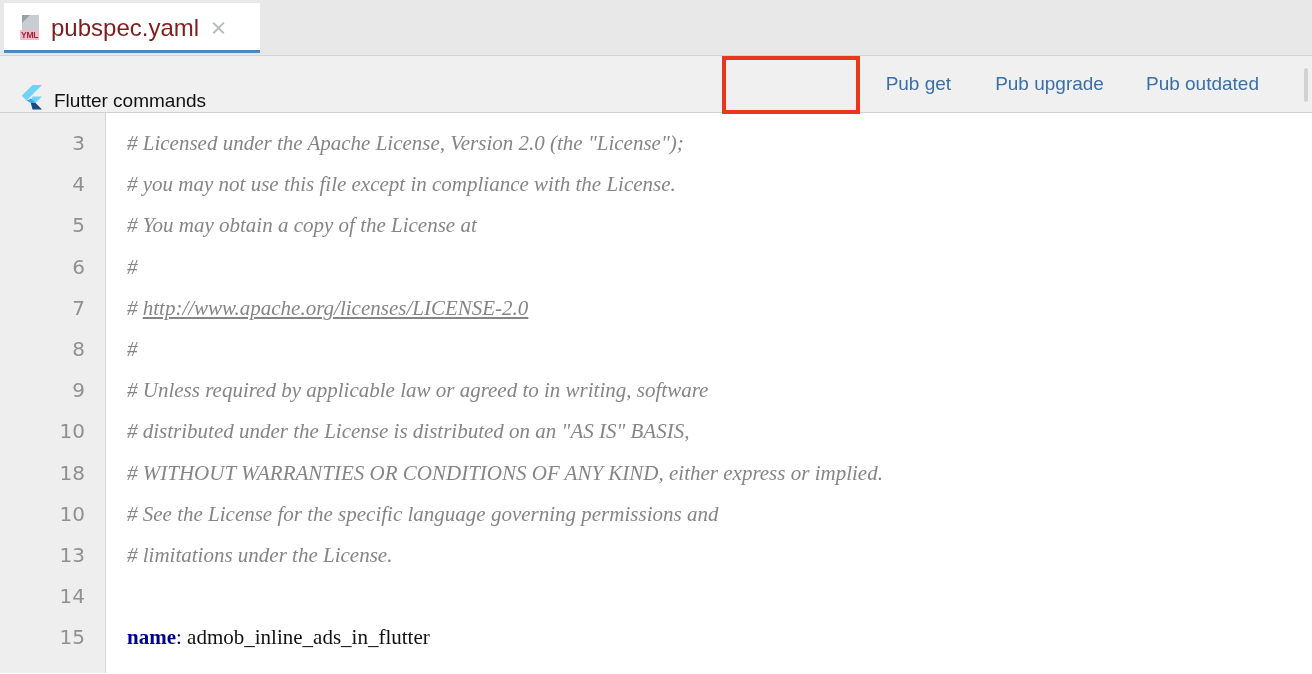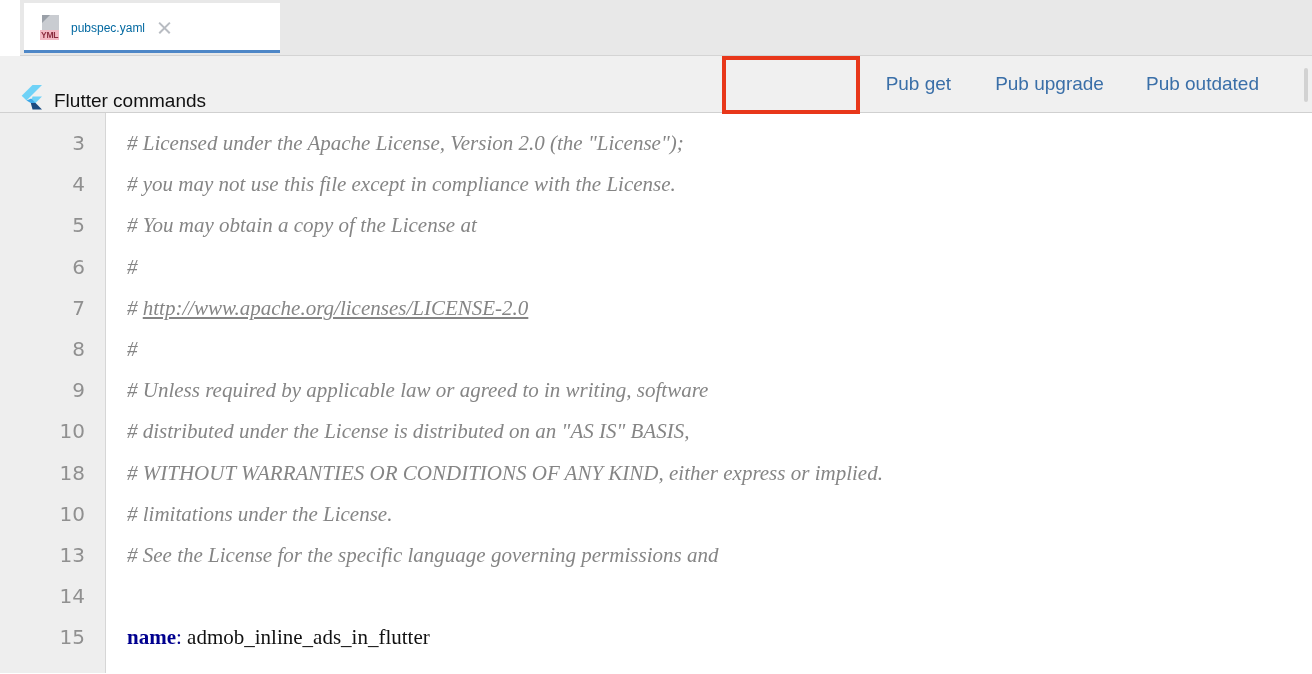--- a/index.html
+++ b/index.html
@@ -14,21 +14,20 @@
     font-family: "Liberation Sans", sans-serif;
   }
 
   
   .tabstrip {
     position: relative;
     height: 56px;
     background: #e8e8e8;
     border-bottom: 1px solid #d4d4d4;
     box-sizing: border-box;
-    margin-left: 20px;
   }
   .tab {
     position: absolute;
     left: 4px;
     top: 3px;
     width: 256px;
     height: 49px;
     background: #ffffff;
     box-sizing: border-box;
     display: flex;
@@ -76,22 +75,22 @@
     background: #f3b9c4;
     color: #8c2c3f;
     font-size: 8.5px;
     font-weight: bold;
     line-height: 10px;
     padding: 0 1px;
     letter-spacing: -0.2px;
     font-family: "Liberation Sans", sans-serif;
   }
   .tab-label {
-    font-size: 12px;
-    color: #0369a1;
+    font-size: 24px;
+    color: #7f1d1d;
     white-space: nowrap;
   }
   .tab-close {
     margin-left: 11px;
     width: 17px;
     height: 17px;
     position: relative;
     flex: 0 0 auto;
     cursor: pointer;
   }
@@ -285,18 +284,18 @@
   <div class="code">
       <div class="row comment"># Licensed under the Apache License, Version 2.0 (the "License");</div>
       <div class="row comment"># you may not use this file except in compliance with the License.</div>
       <div class="row comment"># You may obtain a copy of the License at</div>
       <div class="row comment">#</div>
       <div class="row comment"><span># </span><span class="u">http://www.apache.org/licenses/LICENSE-2.0</span></div>
       <div class="row comment">#</div>
       <div class="row comment"># Unless required by applicable law or agreed to in writing, software</div>
       <div class="row comment"># distributed under the License is distributed on an "AS IS" BASIS,</div>
       <div class="row comment"># WITHOUT WARRANTIES OR CONDITIONS OF ANY KIND, either express or implied.</div>
+      <div class="row comment"># See the License for the specific language governing permissions and</div>
       <div class="row comment"># limitations under the License.</div>
-      <div class="row comment"># See the License for the specific language governing permissions and</div>
       <div class="row"></div>
       <div class="row"><span class="key">name</span><span class="punct">:</span><span class="val"> admob_inline_ads_in_flutter</span></div>
     </div>
 </div>
 
 </body></html>

